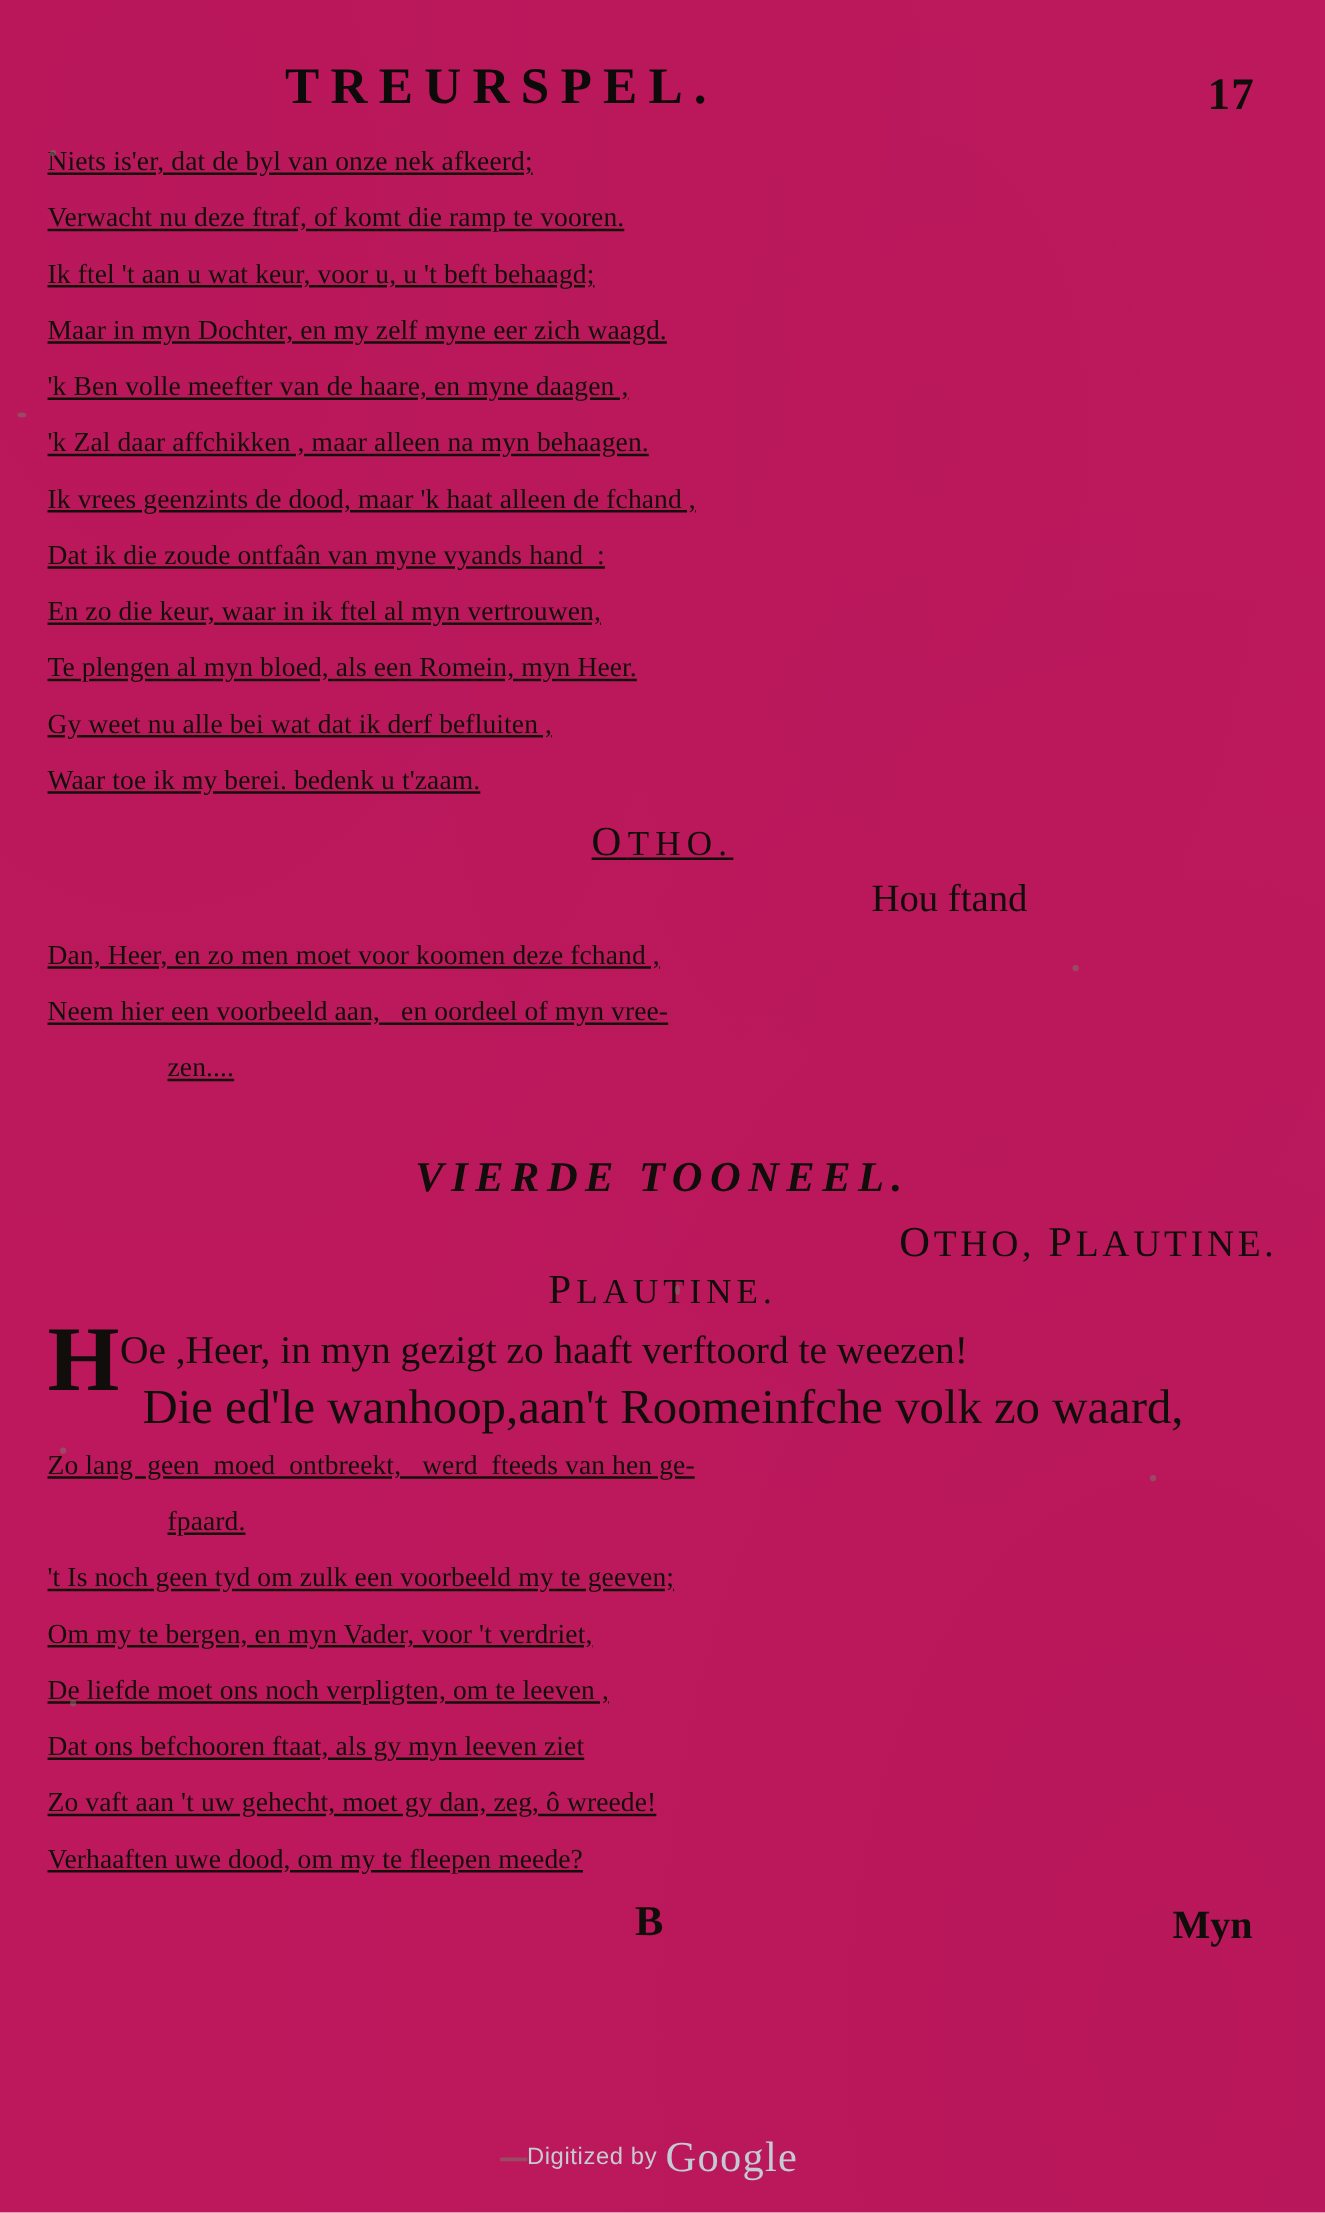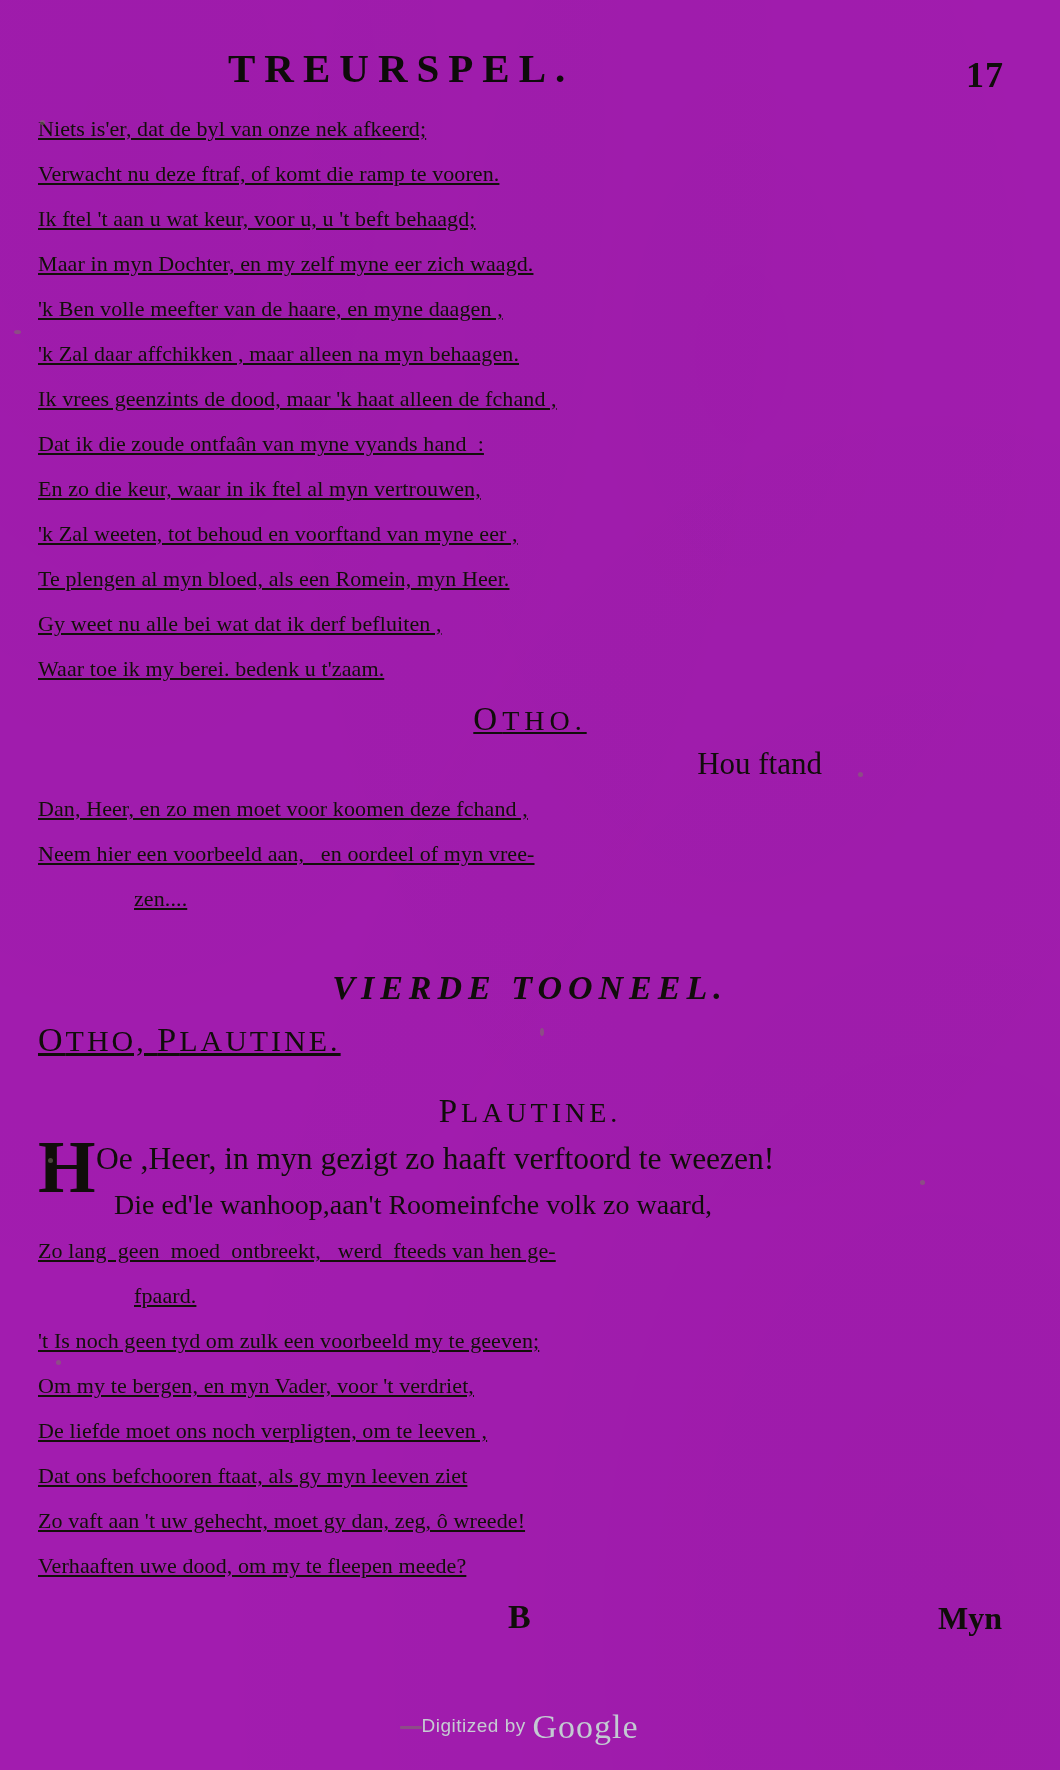--- a/index.html
+++ b/index.html
@@ -13,21 +13,21 @@
     position: relative;
     font-family: "Liberation Serif", serif;
     color: #100d0a;
     overflow: hidden;
   }
   .page {
     position: absolute;
     left: 0; top: 0;
     width: 1060px;
     height: 1770px;
-    background: #a21caf;
+    background: #be185d;
   }
   
   .page::before {
     content: "";
     position: absolute;
     inset: 0;
     background:
       radial-gradient(ellipse at 12% 8%, rgba(0,0,0,0.028), rgba(0,0,0,0) 55%),
       radial-gradient(ellipse at 88% 92%, rgba(0,0,0,0.03), rgba(0,0,0,0) 58%),
       radial-gradient(ellipse at 70% 20%, rgba(0,0,0,0.018), rgba(0,0,0,0) 50%);
@@ -89,25 +89,23 @@
   }
   .scene-title {
     text-align: center;
     font-size: 34px;
     font-style: italic;
     font-weight: bold;
     letter-spacing: 6px;
     margin: 48px 0 14px 0;
   }
   .scene-cast {
-    text-align: left;
+    text-align: right;
     font-size: 30px;
     letter-spacing: 3px;
-    margin-bottom: 34px;
-    text-decoration: underline;
   }
   .scene-cast .cap { font-size: 34px; }
   .speaker2 {
     text-align: center;
     font-size: 28px;
     letter-spacing: 4px;
     margin-bottom: 6px;
   }
   .speaker2 .cap { font-size: 33px; }
   
@@ -123,21 +121,21 @@
     line-height: 74px;
     font-weight: bold;
   }
   .dc-line1 {
     padding-left: 58px;
     font-size: 31.5px;
     line-height: 46px;
   }
   .dc-line2 {
     padding-left: 76px;
-    font-size: 28px;
+    font-size: 39px;
     line-height: 46px;
   }
   .sig-row {
     position: relative;
     height: 60px;
     margin-top: 6px;
   }
   .signature {
     position: absolute;
     left: 470px;
@@ -198,21 +196,20 @@
     <div>
       <div class="verse">Niets is'er, dat de byl van onze nek afkeerd;</div>
       <div class="verse">Verwacht nu deze ftraf, of komt die ramp te vooren.</div>
       <div class="verse">Ik ftel 't aan u wat keur, voor u, u 't beft behaagd;</div>
       <div class="verse">Maar in myn Dochter, en my zelf myne eer zich waagd.</div>
       <div class="verse">'k Ben volle meefter van de haare, en myne daagen ,</div>
       <div class="verse">'k Zal daar affchikken , maar alleen na myn behaagen.</div>
       <div class="verse">Ik vrees geenzints de dood, maar 'k haat alleen de fchand ,</div>
       <div class="verse">Dat ik die zoude ontfaân van myne vyands hand  :</div>
       <div class="verse">En zo die keur, waar in ik ftel al myn vertrouwen,</div>
-      <div class="verse">'k Zal weeten, tot behoud en voorftand van myne eer ,</div>
       <div class="verse">Te plengen al myn bloed, als een Romein, myn Heer.</div>
       <div class="verse">Gy weet nu alle bei wat dat ik derf befluiten ,</div>
       <div class="verse">Waar toe ik my berei. bedenk u t'zaam.</div>
     </div>
 
     <div class="speaker">
       <span class="cap">O</span><span>THO.</span>
     </div>
 
     <div class="stage-right">Hou ftand</div>

